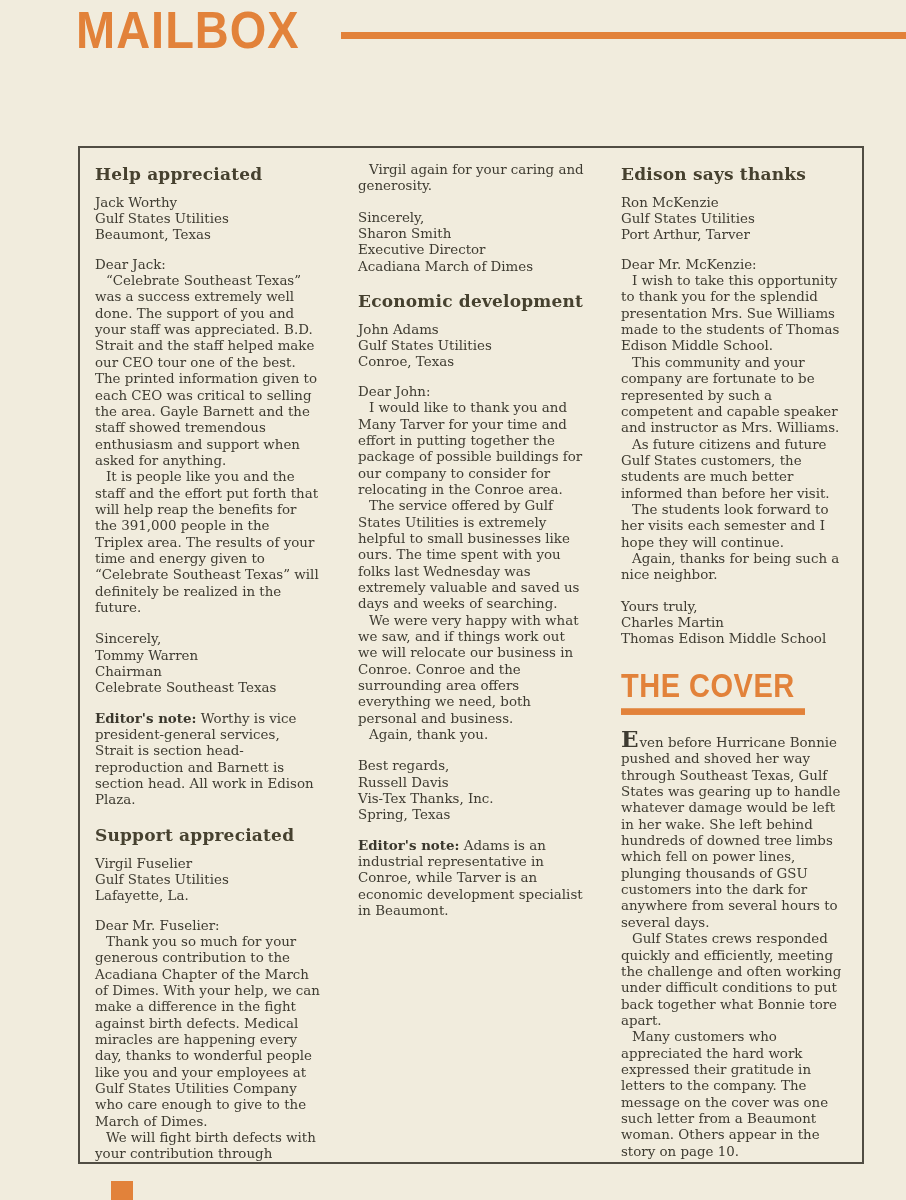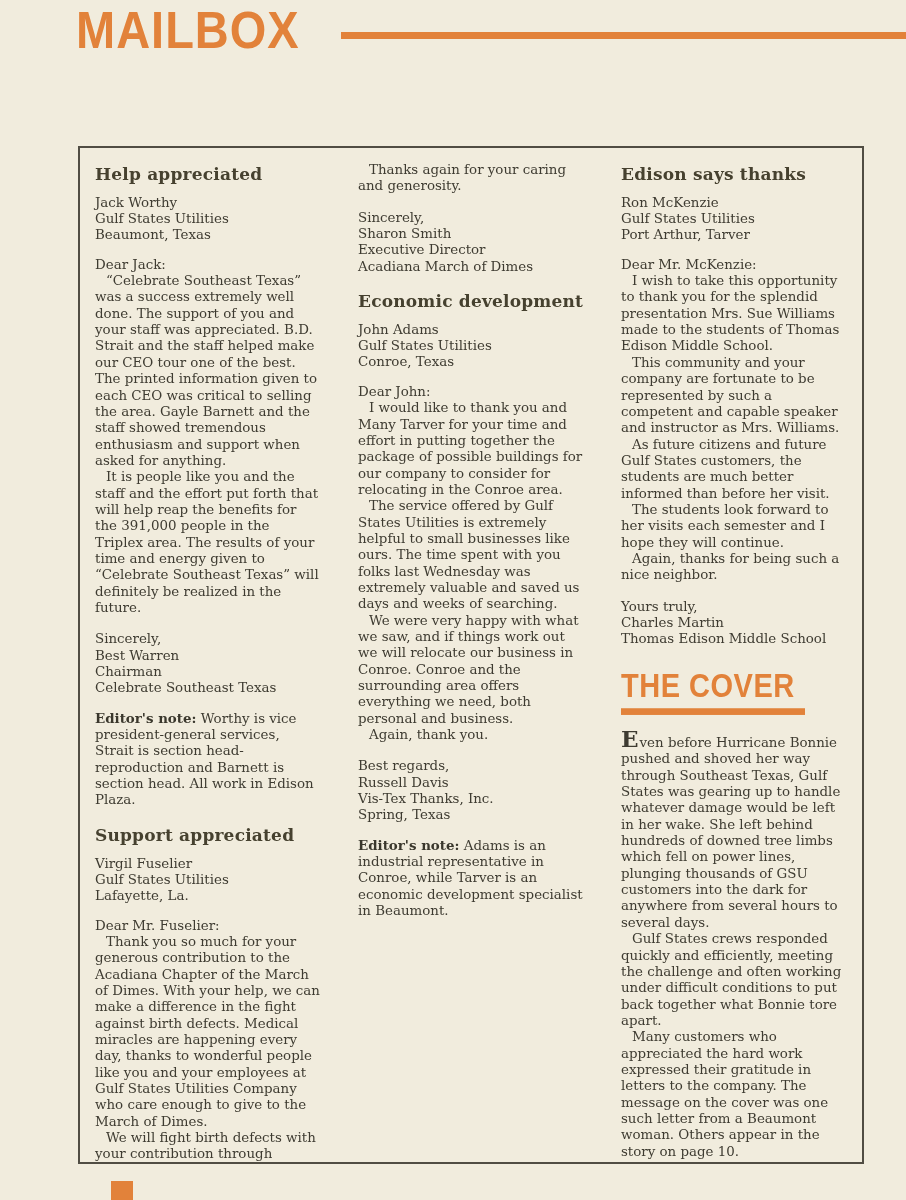--- a/index.html
+++ b/index.html
@@ -95,37 +95,37 @@
       <div class="address-block">
         <div class="addr-line">Jack Worthy</div>
         <div class="addr-line">Gulf States Utilities</div>
         <div class="addr-line">Beaumont, Texas</div>
       </div>
       <p class="salutation">Dear Jack:</p>
       <p class="para indent">“Celebrate Southeast Texas” was a success extremely well done. The support of you and your staff was appreciated. B.D. Strait and the staff helped make our CEO tour one of the best. The printed information given to each CEO was critical to selling the area. Gayle Barnett and the staff showed tremendous enthusiasm and support when asked for anything.</p>
       <p class="para indent">It is people like you and the staff and the effort put forth that will help reap the benefits for the 391,000 people in the Triplex area. The results of your time and energy given to “Celebrate Southeast Texas” will definitely be realized in the future.</p>
       <div class="sig-block">
         <div class="sig-line">Sincerely,</div>
-        <div class="sig-line">Best Warren</div>
+        <div class="sig-line">Tommy Warren</div>
         <div class="sig-line">Chairman</div>
         <div class="sig-line">Celebrate Southeast Texas</div>
       </div>
       <p class="editors-note"><strong class="note-label">Editor's note:</strong> Worthy is vice president-general services, Strait is section head-reproduction and Barnett is section head. All work in Edison Plaza.</p>
       <h2 class="section-heading">Support appreciated</h2>
       <div class="address-block">
         <div class="addr-line">Virgil Fuselier</div>
         <div class="addr-line">Gulf States Utilities</div>
         <div class="addr-line">Lafayette, La.</div>
       </div>
       <p class="salutation">Dear Mr. Fuselier:</p>
       <p class="para indent">Thank you so much for your generous contribution to the Acadiana Chapter of the March of Dimes. With your help, we can make a difference in the fight against birth defects. Medical miracles are happening every day, thanks to wonderful people like you and your employees at Gulf States Utilities Company who care enough to give to the March of Dimes.</p>
       <p class="para indent">We will fight birth defects with your contribution through</p>
     </div>
   <div class="column">
-      <p class="para indent">Thanks again for your caring and generosity.</p>
+      <p class="para indent">Virgil again for your caring and generosity.</p>
       <div class="sig-block">
         <div class="sig-line">Sincerely,</div>
         <div class="sig-line">Sharon Smith</div>
         <div class="sig-line">Executive Director</div>
         <div class="sig-line">Acadiana March of Dimes</div>
       </div>
       <h2 class="section-heading">Economic development</h2>
       <div class="address-block">
         <div class="addr-line">John Adams</div>
         <div class="addr-line">Gulf States Utilities</div>

